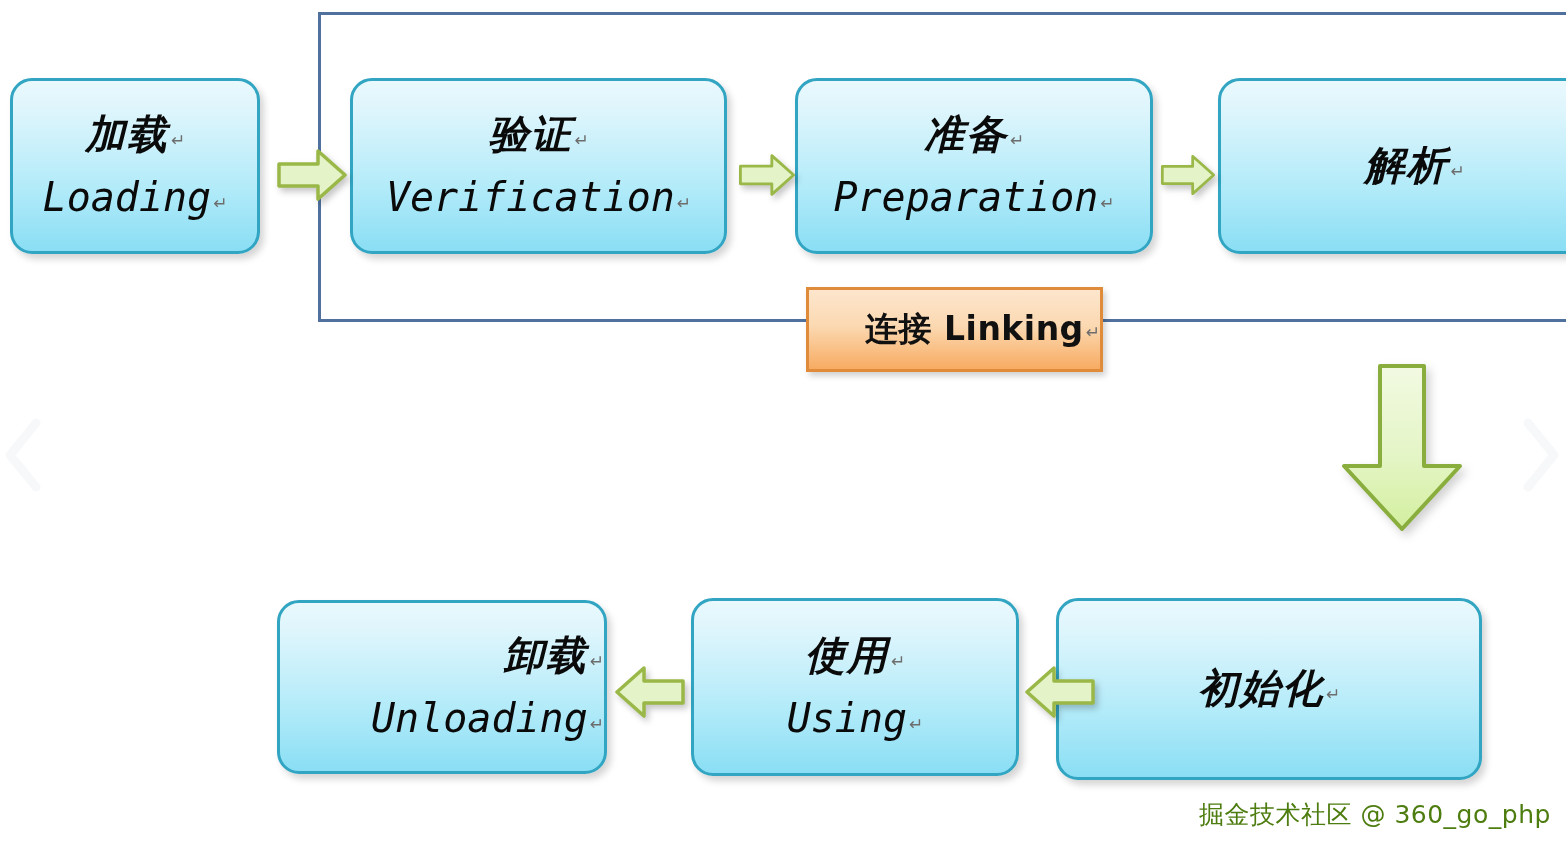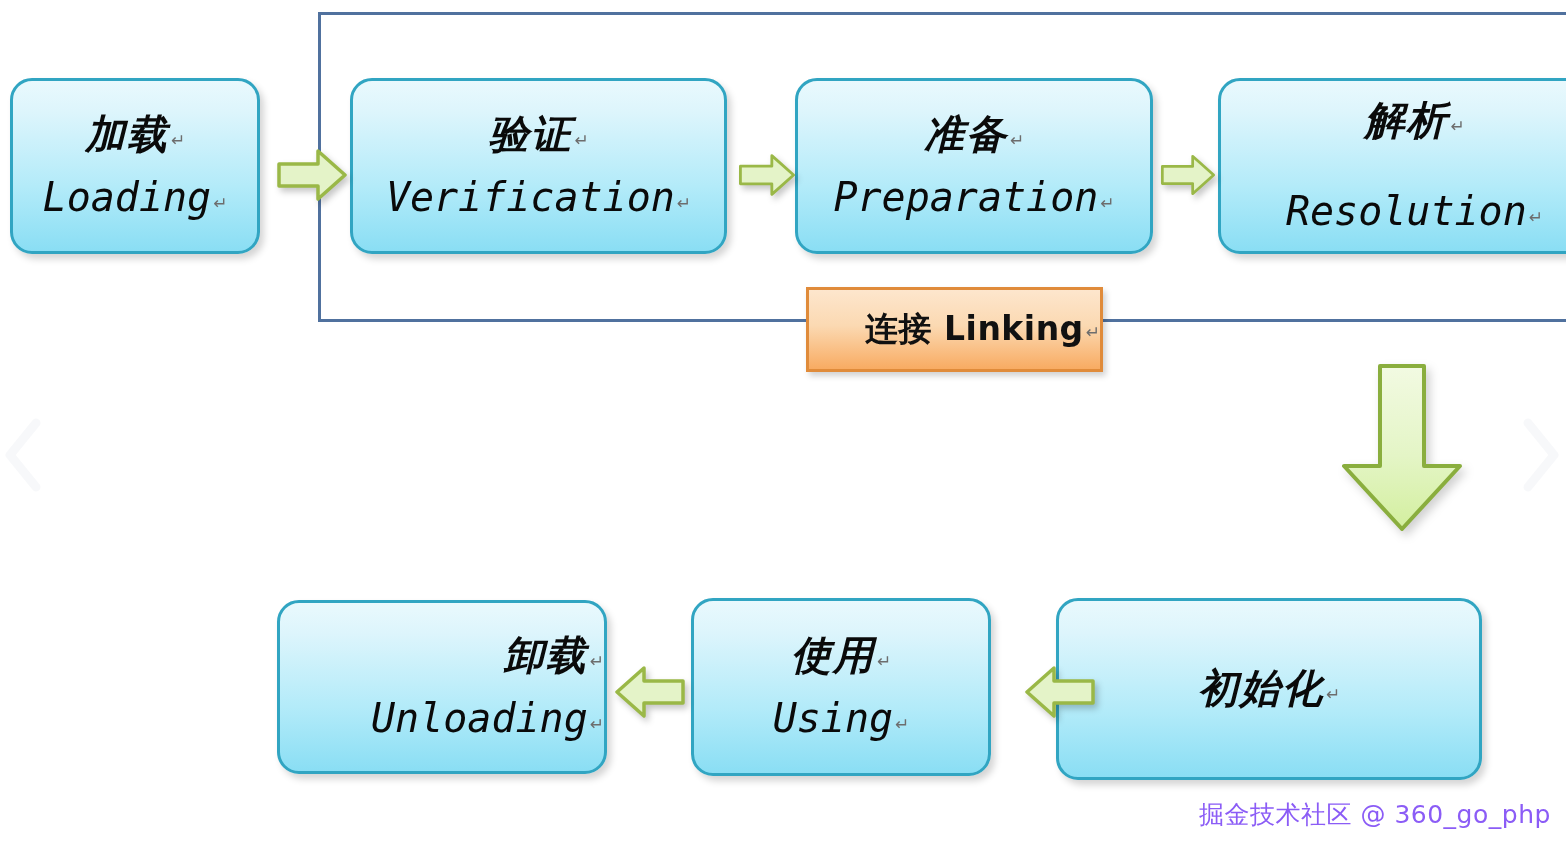--- a/index.html
+++ b/index.html
@@ -126,21 +126,21 @@
   .chevron-left  { left: 2px; }
   .chevron-right { left: 1518px; }
 
   
   .watermark {
     position: absolute;
     left: 1199px;
     top: 798px;
     font-family: "DejaVu Sans", "Liberation Sans", sans-serif;
     font-size: 25px;
-    color: #8b5cf6;
+    color: #4d7c0f;
     white-space: nowrap;
     letter-spacing: 0.5px;
   }
 </style>
 </head>
 <body>
 
 <div id="canvas">
 
   <div class="linking-group"></div>
@@ -155,21 +155,20 @@
     <div class="phase-line line-en"><span>Preparation</span><span class="pilcrow">↵</span></div>
   </div>
 
   <div class="phase-box" style="left:350px; top:78px; width:377px; height:176px;">
     <div class="phase-line line-cn"><span>验证</span><span class="pilcrow">↵</span></div>
     <div class="phase-line line-en"><span>Verification</span><span class="pilcrow">↵</span></div>
   </div>
 
   <div class="phase-box" style="left:1218px; top:78px; width:393px; height:176px;gap:28px;">
     <div class="phase-line line-cn"><span>解析</span><span class="pilcrow">↵</span></div>
-    <div class="phase-line line-en"><span>Resolution</span><span class="pilcrow">↵</span></div>
   </div>
 
   <svg class="arrow-small" style="left:276px; top:147px;" width="72" height="56" viewBox="0 0 72 56">
     <path d="M3 17 L42 17 L42 4 L69 28 L42 52 L42 39 L3 39 Z" fill="#e4f3c8" stroke="#9ab847" stroke-width="3.5" stroke-linejoin="round"></path>
   </svg>
 
   <svg class="arrow-small" style="left:738px; top:147px;" width="58" height="56" viewBox="0 0 72 56">
     <path d="M3 17 L42 17 L42 4 L69 28 L42 52 L42 39 L3 39 Z" fill="#e4f3c8" stroke="#9ab847" stroke-width="3.5" stroke-linejoin="round"></path>
   </svg>
 
@@ -190,21 +189,21 @@
       </linearGradient>
     </defs>
     <path d="M42 4 L86 4 L86 104 L122 104 L64 167 L6 104 L42 104 Z" fill="url(#bigArrowGrad)" stroke="#8aae3e" stroke-width="4" stroke-linejoin="round"></path>
   </svg>
 
   <div class="phase-box" style="left:277px; top:600px; width:330px; height:174px;align-items:flex-end;">
     <div class="phase-line line-cn"><span>卸载</span><span class="pilcrow">↵</span></div>
     <div class="phase-line line-en"><span>Unloading</span><span class="pilcrow">↵</span></div>
   </div>
 
-  <div class="phase-box" style="left:691px; top:598px; width:300px; height:178px;justify-content:center;">
+  <div class="phase-box" style="left:691px; top:598px; width:328px; height:178px;justify-content:center;">
     <div class="phase-line line-cn"><span>使用</span><span class="pilcrow">↵</span></div>
     <div class="phase-line line-en"><span>Using</span><span class="pilcrow">↵</span></div>
   </div>
 
   <div class="phase-box" style="left:1056px; top:598px; width:426px; height:182px;">
     <div class="phase-line line-cn"><span>初始化</span><span class="pilcrow">↵</span></div>
   </div>
 
   <svg class="arrow-small" style="left:614px; top:664px;" width="72" height="56" viewBox="0 0 72 56">
     <path d="M69 17 L30 17 L30 4 L3 28 L30 52 L30 39 L69 39 Z" fill="#e4f3c8" stroke="#9ab847" stroke-width="3.5" stroke-linejoin="round"></path>

